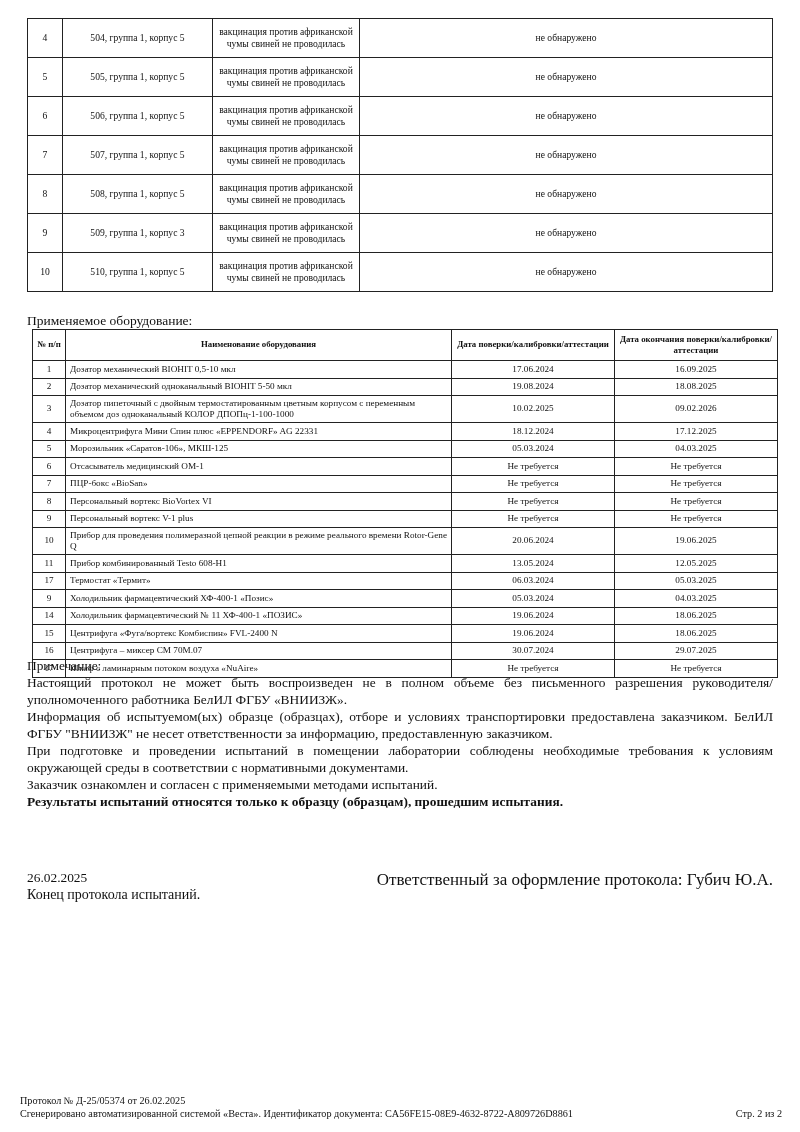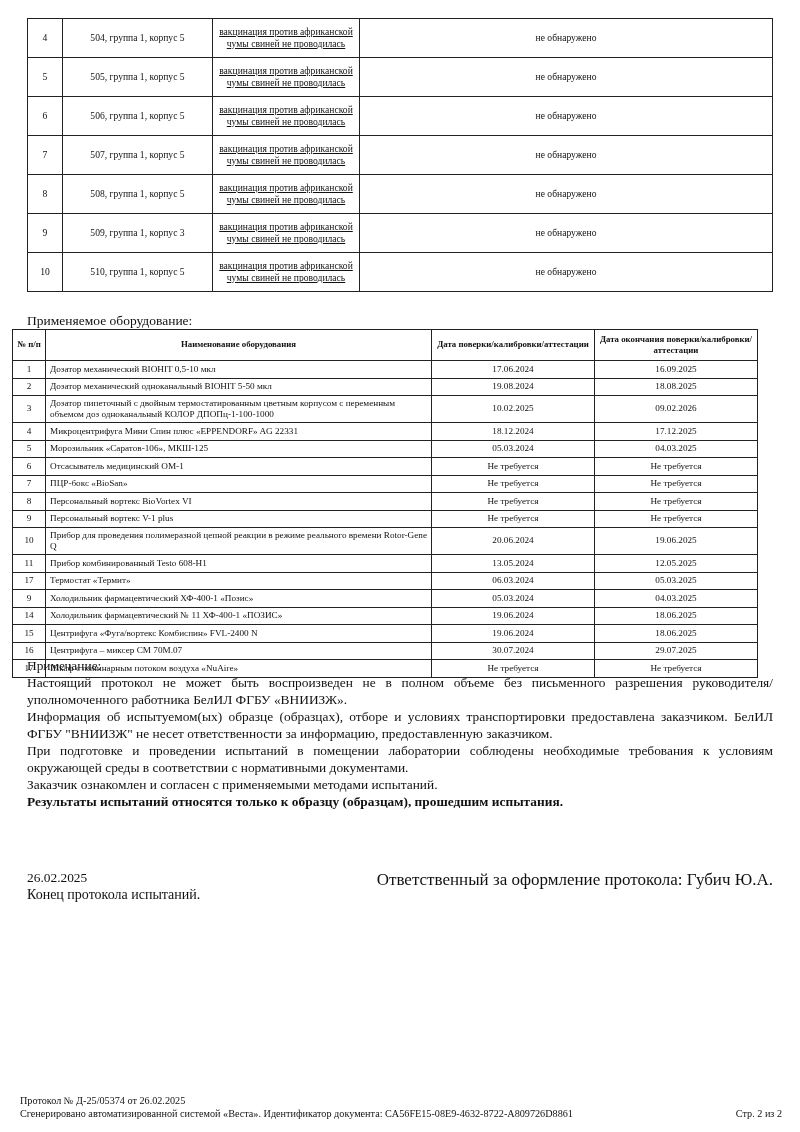--- a/index.html
+++ b/index.html
@@ -11,26 +11,26 @@
   .results {
     position: absolute; left: 27px; top: 18px; width: 746px;
     font-size: 9.6px;
   }
   .results td {
     border: 1.3px solid #222; text-align: center; vertical-align: middle;
     padding: 0 2px; line-height: 12.5px; height: 38px;
   }
   .results td.c1 { width: 30px; }
   .results td.c2 { width: 145px; margin-left: 28px; }
-  .results td.c3 { width: 142px; text-decoration: underline; }
+  .results td.c3 { width: 142px; }
   .section-title {
     position: absolute; left: 27px; top: 313px; font-size: 13.5px;
   }
   .equip {
-    position: absolute; left: 12px; top: 329px; width: 746px;
+    position: absolute; left: 32px; top: 329px; width: 746px;
     font-size: 9.2px;
   }
   .equip th, .equip td {
     border: 1.3px solid #222; vertical-align: middle; line-height: 11.5px;
   }
   .equip th { font-weight: bold; font-size: 8.8px; text-align: center; height: 28px; }
   .equip td { height: 14.5px; }
   .equip td.num { text-align: center; width: 30px; }
   .equip td.name { text-align: left; padding-left: 4px; }
   .equip td.date { text-align: center; width: 160px; }

